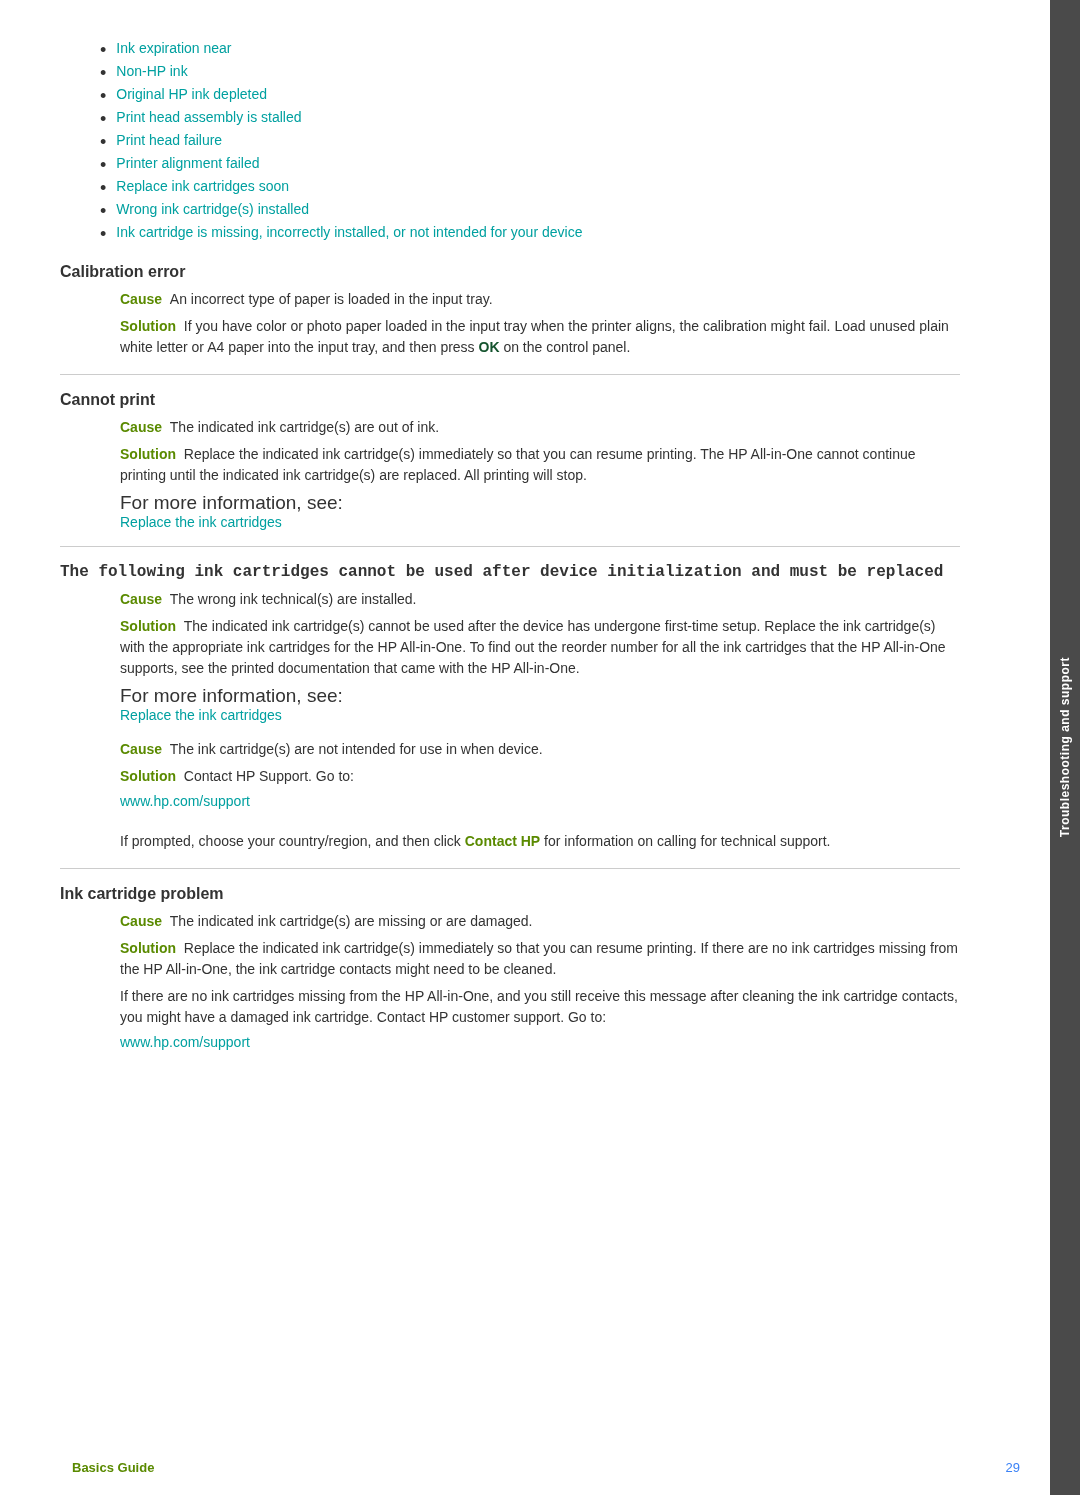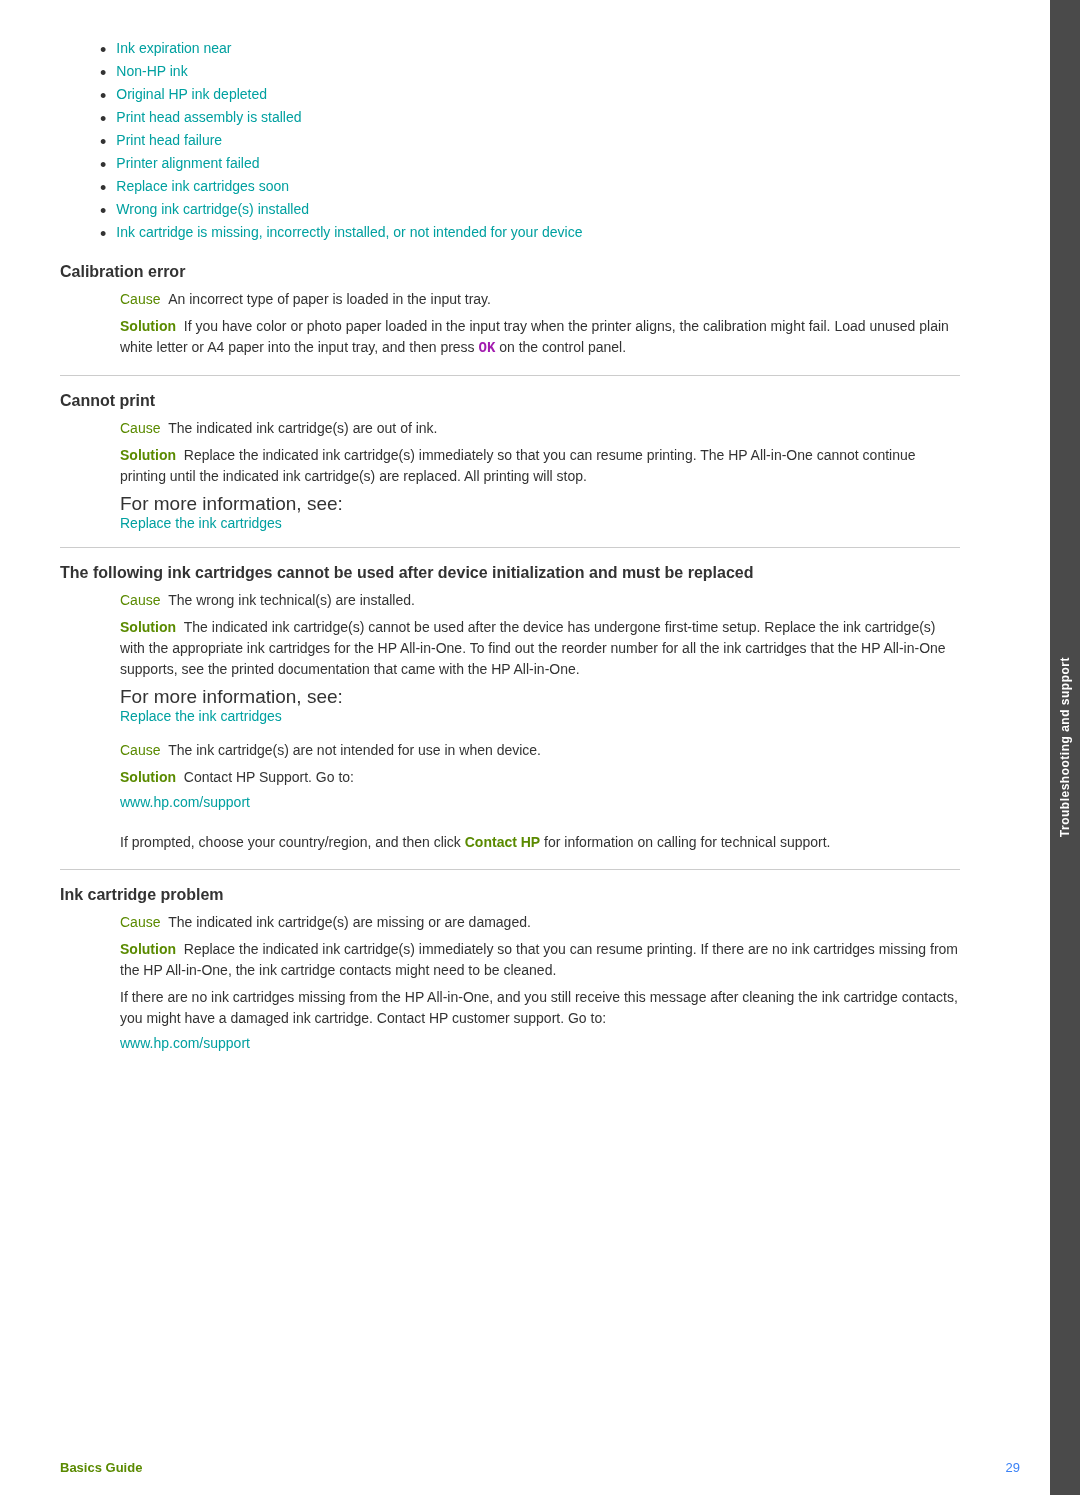--- a/index.html
+++ b/index.html
@@ -87,21 +87,21 @@
     }
 
     .section-heading {
       font-size: 16px;
       font-weight: bold;
       color: #333;
       margin-bottom: 8px;
     }
 
     .cause-label {
-      font-weight: normal;
+      font-weight: bold;
       color: #5a8a00;
     }
 
     .solution-label {
       font-weight: bold;
       color: #5a8a00;
       margin-top: 20px;
     }
 
     .paragraph {
@@ -128,41 +128,42 @@
       right: 60px;
       display: flex;
       justify-content: space-between;
       align-items: center;
     }
 
     .footer-basics {
       font-size: 13px;
       font-weight: bold;
       color: #5a8a00;
+      margin-left: 12px;
     }
 
     .footer-page {
       font-size: 13px;
       color: #3b82f6;
     }
 
     .bold-heading {
       font-weight: bold;
+      font-family: Liberation Mono, monospace;
     }
 
     .contact-hp-link {
       color: #5a8a00;
       font-weight: bold;
       text-decoration: none;
     }
 
     .ok-bold {
       font-weight: bold;
-      color: #a21caf;
-      font-family: Liberation Mono, monospace;
+      color: #14532d;
     }
   </style>
 </head>
 <body>
 
 <div class="page-container">
   <div class="main-content">
 
     <ul class="bullet-list">
       <li>

